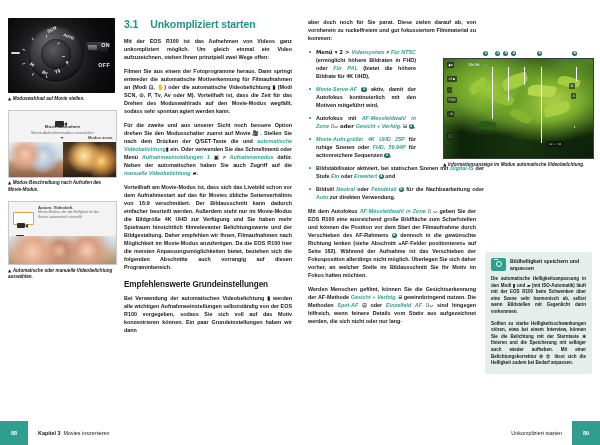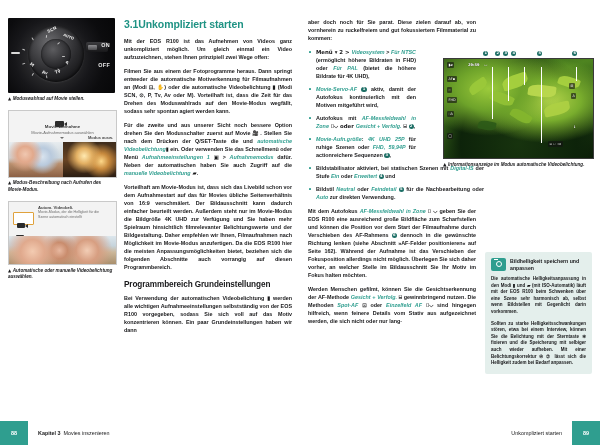--- a/index.html
+++ b/index.html
@@ -18,21 +18,21 @@
   .para{
     font-size:5.4px;line-height:8.0px;text-align:justify;
     font-weight:600;color:#18181a;margin:0 0 6px 0;
     -webkit-font-smoothing:antialiased;
   }
   .tealb{color:#2f9e8f;font-style:italic;font-weight:700;}
   .h1{
     font-size:10.5px;font-weight:700;color:#1f9384;
     margin:0 0 7px 0;letter-spacing:-.1px;
   }
-  .h1 .num{margin-right:0;}
+  .h1 .num{margin-right:12px;}
   .h2{
     font-size:8.2px;font-weight:700;color:#18181a;
     margin:9px 0 5px 0;letter-spacing:-.1px;
   }
   .glyph{font-family:"DejaVu Sans", sans-serif;font-style:normal;}
 
   
   .figcol{position:absolute;left:8px;top:18px;width:107px;}
   .figure{margin-bottom:4px;}
   .fig-cap{
@@ -340,21 +340,21 @@
         <span class="num">3.1</span><span>Unkompliziert starten</span>
       </div>
 
       <p class="para">Mit der EOS R100 ist das Aufnehmen von Videos ganz unkompliziert möglich. Um gleich einmal ein Video aufzuzeichnen, stehen Ihnen prinzipiell zwei Wege offen:</p>
       <p class="para">Filmen Sie aus einem der Fotoprogramme heraus. Dann springt entweder die automatische Motiverkennung für Filmaufnahmen an (Modi ⊡, ✋) oder die automatische Videobelichtung ▮ (Modi SCN, ⊙, P, Tv, Av oder M). Vorteilhaft ist, dass die Zeit für das Drehen des Moduswahlrads auf den Movie-Modus wegfällt, sodass sehr spontan agiert werden kann.</p>
 
       <p class="para"><span>Für die zweite und aus unserer Sicht noch bessere Option drehen Sie den Modusschalter zuerst auf Movie </span><span class="glyph">🎥</span><span>. Stellen Sie nach dem Drücken der Q/SET-Taste die und </span><span class="tealb">automatische Videobelichtung</span><span class="glyph">▮</span><span> ein. Oder verwenden Sie das Schnellmenü oder Menü </span><span class="tealb">Aufnahmeeinstellungen 1</span><span class="glyph"> ▣</span><span> &gt; </span><span class="tealb">Aufnahmemodus</span><span> dafür. Neben der automatischen haben Sie auch Zugriff auf die </span><span class="tealb">manuelle Videobelichtung</span><span class="glyph"> ▰</span><span>.</span></p>
 
       <p class="para">Vorteilhaft am Movie-Modus ist, dass sich das Livebild schon vor dem Aufnahmestart auf das für Movies übliche Seitenverhältnis von 16:9 verschmälert. Der Bildausschnitt kann dadurch einfacher beurteilt werden. Außerdem steht nur im Movie-Modus die Bildgröße 4K UHD zur Verfügung und Sie haben mehr Spielraum hinsichtlich filmrelevanter Belichtungswerte und der Bildgestaltung. Daher empfehlen wir Ihnen, Filmaufnahmen nach Möglichkeit im Movie-Modus anzufertigen. Da die EOS R100 hier die meisten Anpassungsmöglichkeiten bietet, beziehen sich die folgenden Abschnitte auch  vorrangig auf diesen Programmbereich.</p>
 
-      <div class="h2">Programmbereich Grundeinstellungen</div>
+      <div class="h2">Empfehlenswerte Grundeinstellungen</div>
 
       <p class="para">Bei Verwendung der automatischen Videobelichtung ▮ werden alle wichtigen Aufnahmeeinstellungen selbstständig von der EOS R100 vorgegeben, sodass Sie sich voll auf das Motiv konzentrieren können. Ein paar Grundeinstellungen haben wir dann</p>
     </div>
 
     <div class="foot-left">
       <div class="foot-tab"></div>
       <div class="foot-num">88</div>
       <div class="foot-txt"><b>Kapitel 3</b>&nbsp;&nbsp;<span>Movies inszenieren</span></div>
     </div>
   </div>

